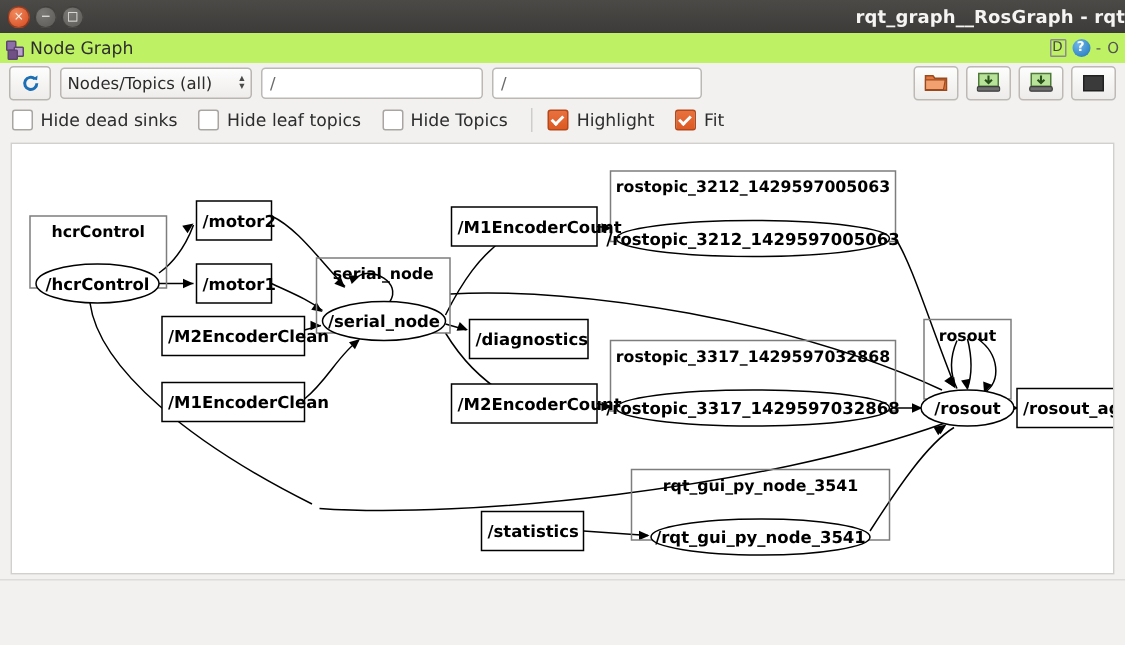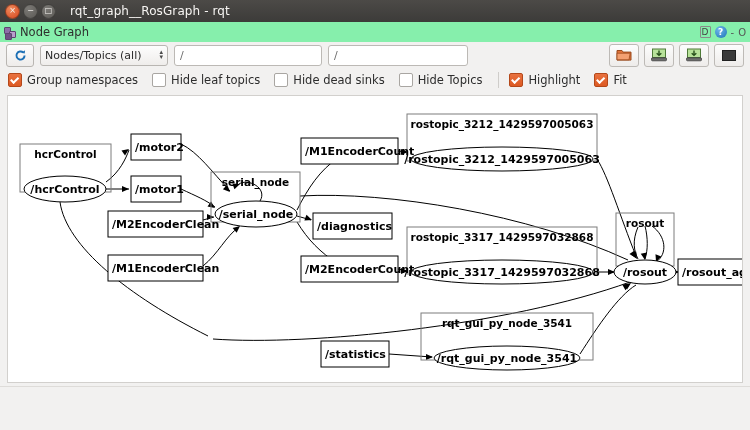--- a/index.html
+++ b/index.html
@@ -38,36 +38,36 @@
     width: 13px; height: 13px; border-radius: 50%;
     display: flex; align-items: center; justify-content: center;
     font-size: 8px; color: #f4f2ef; line-height: 1;
     border: 1px solid rgba(0,0,0,.35);
   }
   .wbtn.close  { background: radial-gradient(circle at 35% 30%, #f08a5c, #d6471f); }
   .wbtn.min    { background: radial-gradient(circle at 35% 30%, #7c7a76, #5b5955); }
   .wbtn.max    { background: radial-gradient(circle at 35% 30%, #7c7a76, #5b5955); }
   .wtitle {
     flex: 1;
-    text-align: left;
+    text-align: right;
     padding-left: 14px;
     color: #f6f4f2;
     font-size: 12px;
-    font-weight: normal;
+    font-weight: bold;
     letter-spacing: .1px;
   }
 
   
   .dockbar {
     position: absolute;
     left: 0; top: 22px;
     width: 750px; height: 20px;
     display: flex;
     align-items: center;
-    background: #86efac;
+    background: #bef264;
   }
   .dock-icon {
     margin-left: 4px;
     width: 13px; height: 13px;
     position: relative;
     flex: none;
   }
   .dock-icon i {
     position: absolute;
     display: block;
@@ -351,30 +351,26 @@
       <div class="ico-btn">
         <svg width="16" height="13" viewBox="0 0 16 13">
           <rect x="1.5" y="1.5" width="13" height="10" fill="#3a3a3a" stroke="#202020" stroke-width="1"></rect>
         </svg>
       </div>
     </div>
   </div>
 
   <div class="optbar">
     <label class="chk">
-      <span class="cbox on"></span>
-      <span class="ct">Group namespaces</span>
+      <span class="cbox"></span>
+      <span class="ct">Hide dead sinks</span>
     </label>
     <label class="chk">
       <span class="cbox"></span>
       <span class="ct">Hide leaf topics</span>
-    </label>
-    <label class="chk">
-      <span class="cbox"></span>
-      <span class="ct">Hide dead sinks</span>
     </label>
     <label class="chk">
       <span class="cbox"></span>
       <span class="ct">Hide Topics</span>
     </label>
     <span class="vsep"></span>
     <label class="chk">
       <span class="cbox on"></span>
       <span class="ct">Highlight</span>
     </label>

